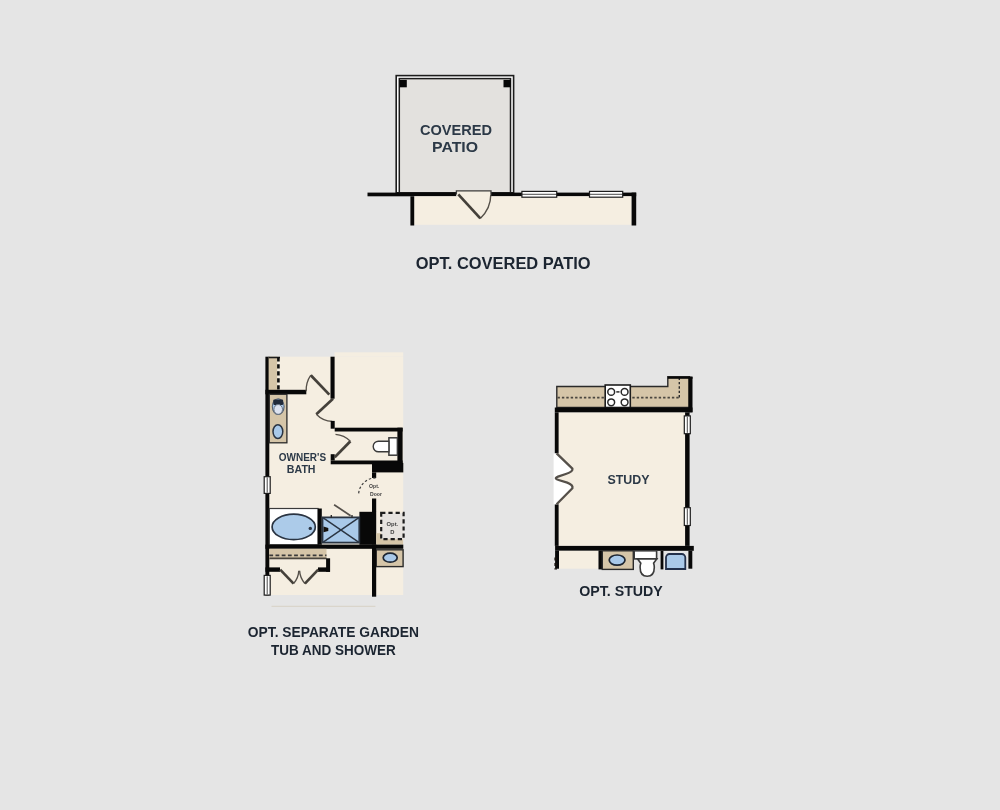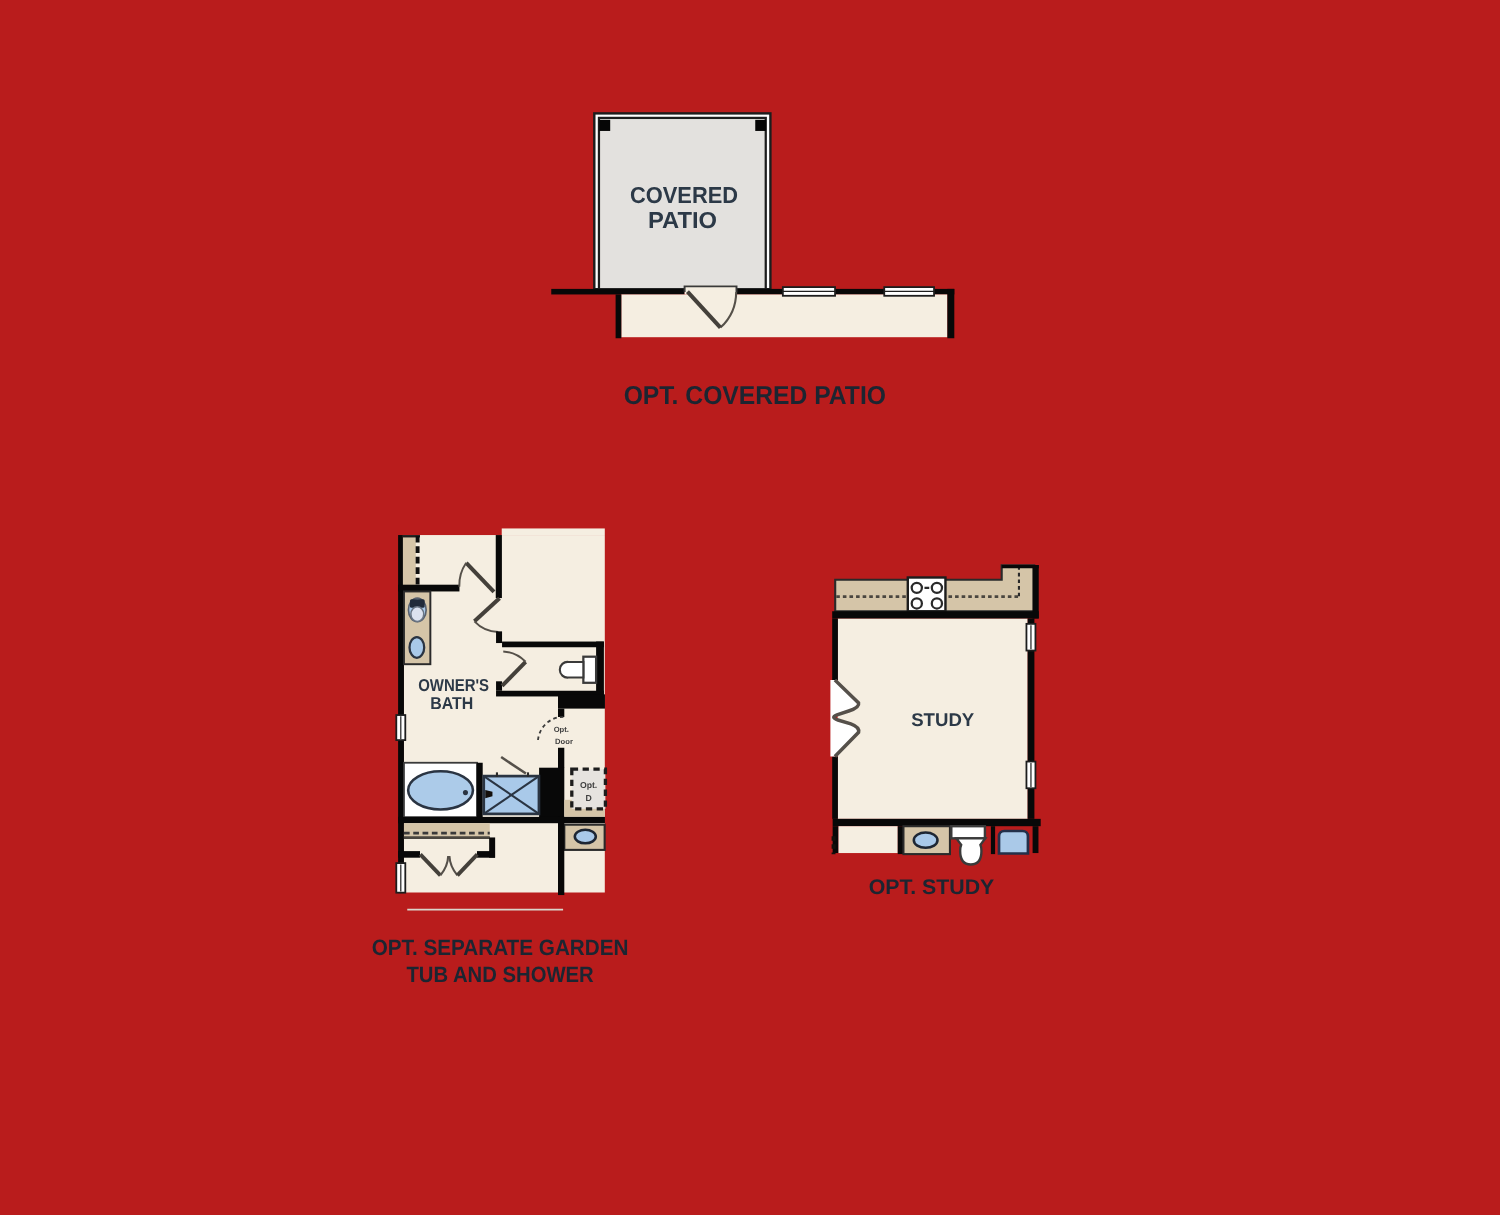--- a/index.html
+++ b/index.html
@@ -1,16 +1,16 @@
 <!DOCTYPE html>
 <html><head>
 <meta charset="utf-8">
 <style>
   html,body{margin:0;padding:0;background:#ffffff;}
-  .sheet{width:1000px;height:810px;position:relative;background:#b91c1c;overflow:hidden;}
+  .sheet{width:1000px;height:810px;position:relative;background:#e5e5e5;overflow:hidden;}
   svg{display:block;}
   text{font-family:"Liberation Sans",sans-serif;}
 </style>
 </head>
 <body>
 <div class="sheet">
 <svg width="1000" height="810" viewBox="0 0 1000 810" xmlns="http://www.w3.org/2000/svg">
 
 <g>
 <rect x="396.2" y="75.6" width="117.4" height="117.2" fill="#ffffff" stroke="#1d1d1d" stroke-width="1.6"></rect>

